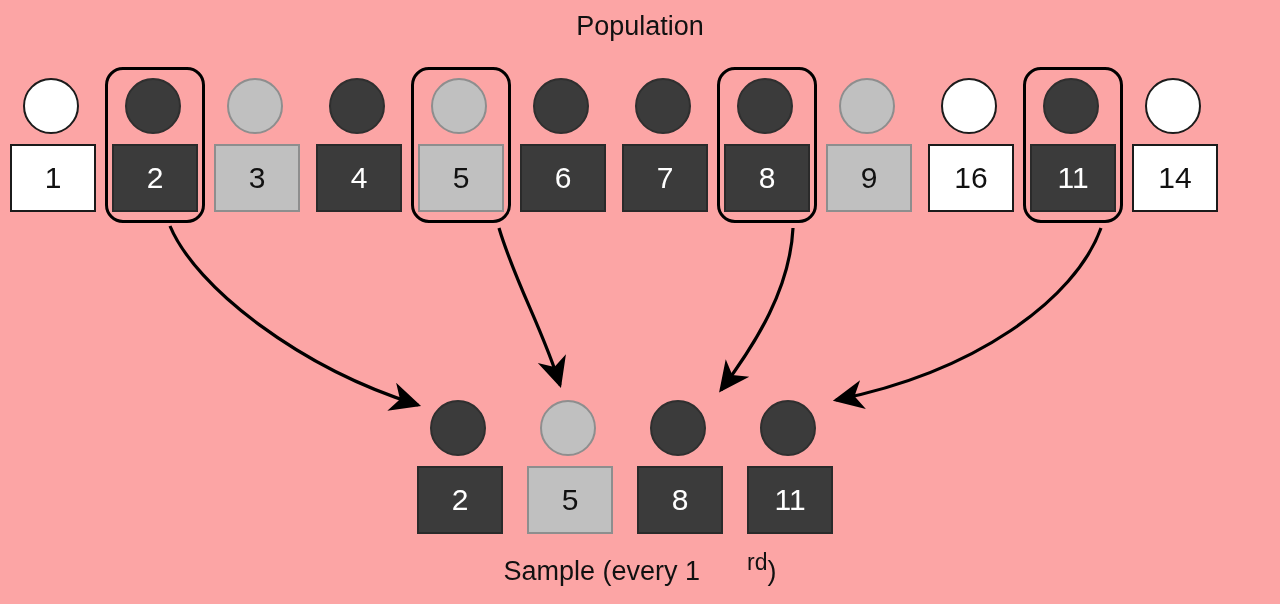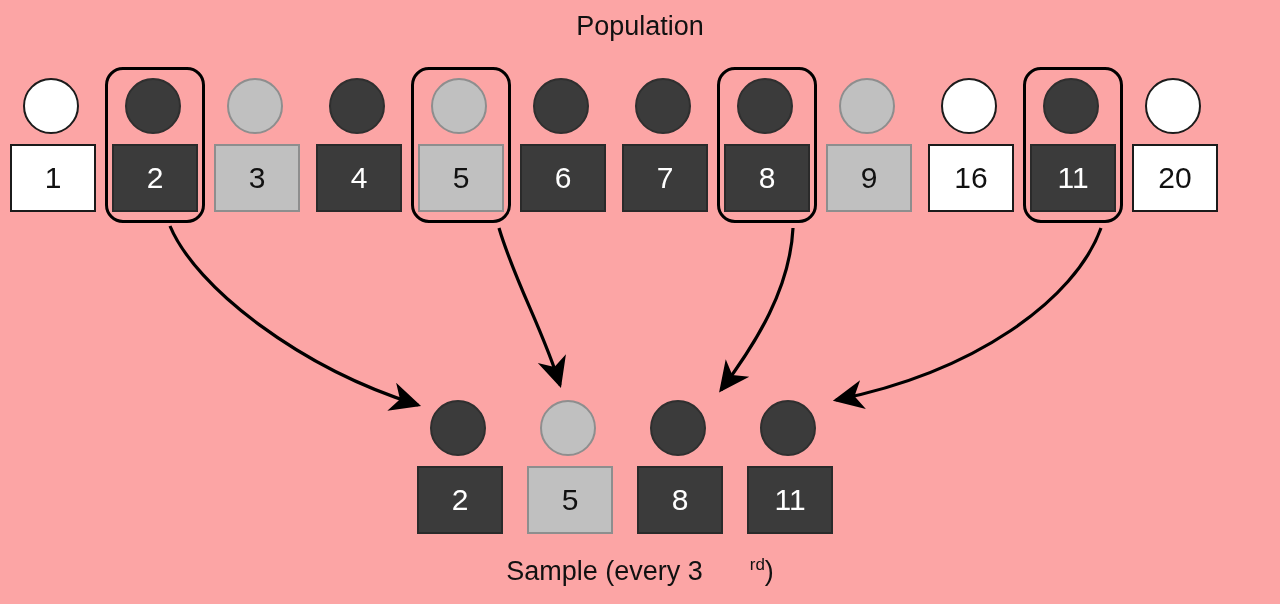--- a/index.html
+++ b/index.html
@@ -34,21 +34,21 @@
     left: 0;
     right: 0;
     top: 13px;
   }
   #sample-title {
     left: 0;
     right: 0;
     top: 558px;
   }
   #sample-title .sup {
-    font-size: 17px;
+    font-size: 23px;
     vertical-align: super;
     line-height: 0;
     margin-left: 47px;
   }
 
   
   .unit {
     position: absolute;
     width: 86px;
   }
@@ -161,21 +161,21 @@
         <div class="head fill-white"></div>
         <div class="body fill-white">16</div>
       </div>
       <div class="selection-box" style="left: 1023px; top: 67px; width: 100px; height: 156px;"></div>
       <div class="unit" style="left: 1030px; top: 78px;">
         <div class="head fill-dark"></div>
         <div class="body fill-dark">11</div>
       </div>
       <div class="unit" style="left: 1132px; top: 78px;">
         <div class="head fill-white"></div>
-        <div class="body fill-white">20</div>
+        <div class="body fill-white">14</div>
       </div>
     </div>
 
   <svg id="arrow-layer" viewBox="0 0 1280 608">
     <defs>
       <marker id="ah" markerWidth="11" markerHeight="11" refX="9" refY="5.2" orient="auto" markerUnits="strokeWidth">
         <path d="M0.4,0.6 L10,5.2 L0.4,9.8 L3.1,5.2 Z" fill="#000000"></path>
       </marker>
     </defs>
     <g fill="none" stroke="#000000" stroke-width="3.2" marker-end="url(#ah)">
@@ -199,16 +199,16 @@
         <div class="head fill-dark"></div>
         <div class="body fill-dark">8</div>
       </div>
       <div class="unit" style="left: 747px; top: 400px;">
         <div class="head fill-dark"></div>
         <div class="body fill-dark">11</div>
       </div>
     </div>
 
   <div class="caption" id="sample-title">
-    <span>Sample (every 3</span><span class="sup">rd</span><span>)</span>
+    <span>Sample (every 1</span><span class="sup">rd</span><span>)</span>
   </div>
 
 </div>
 
 </body></html>

